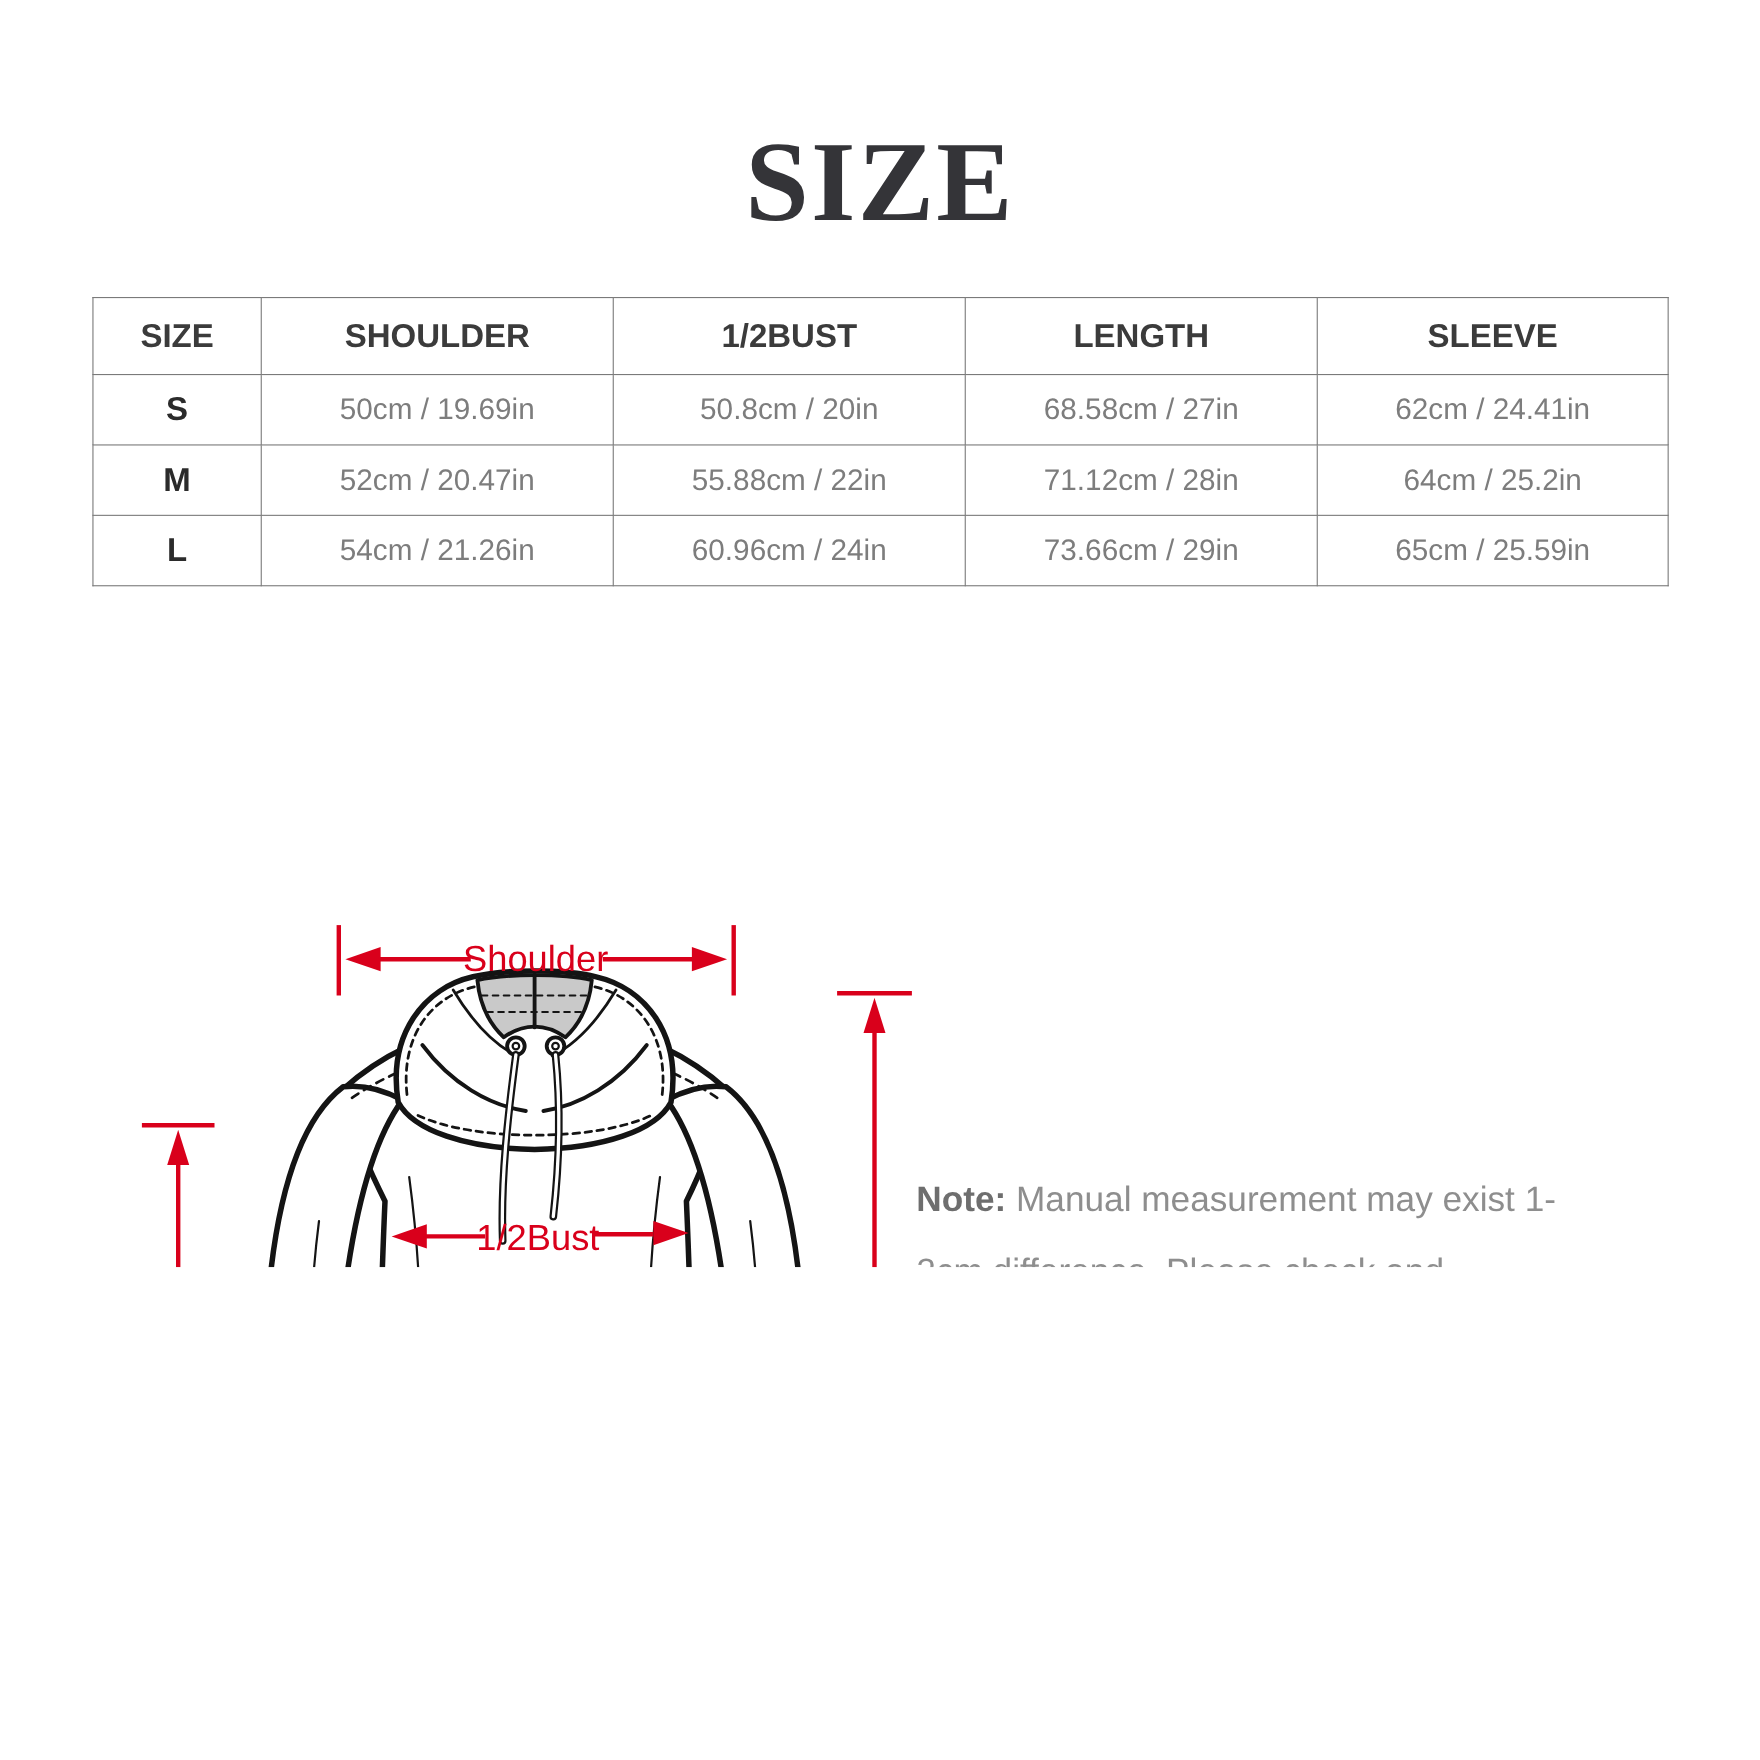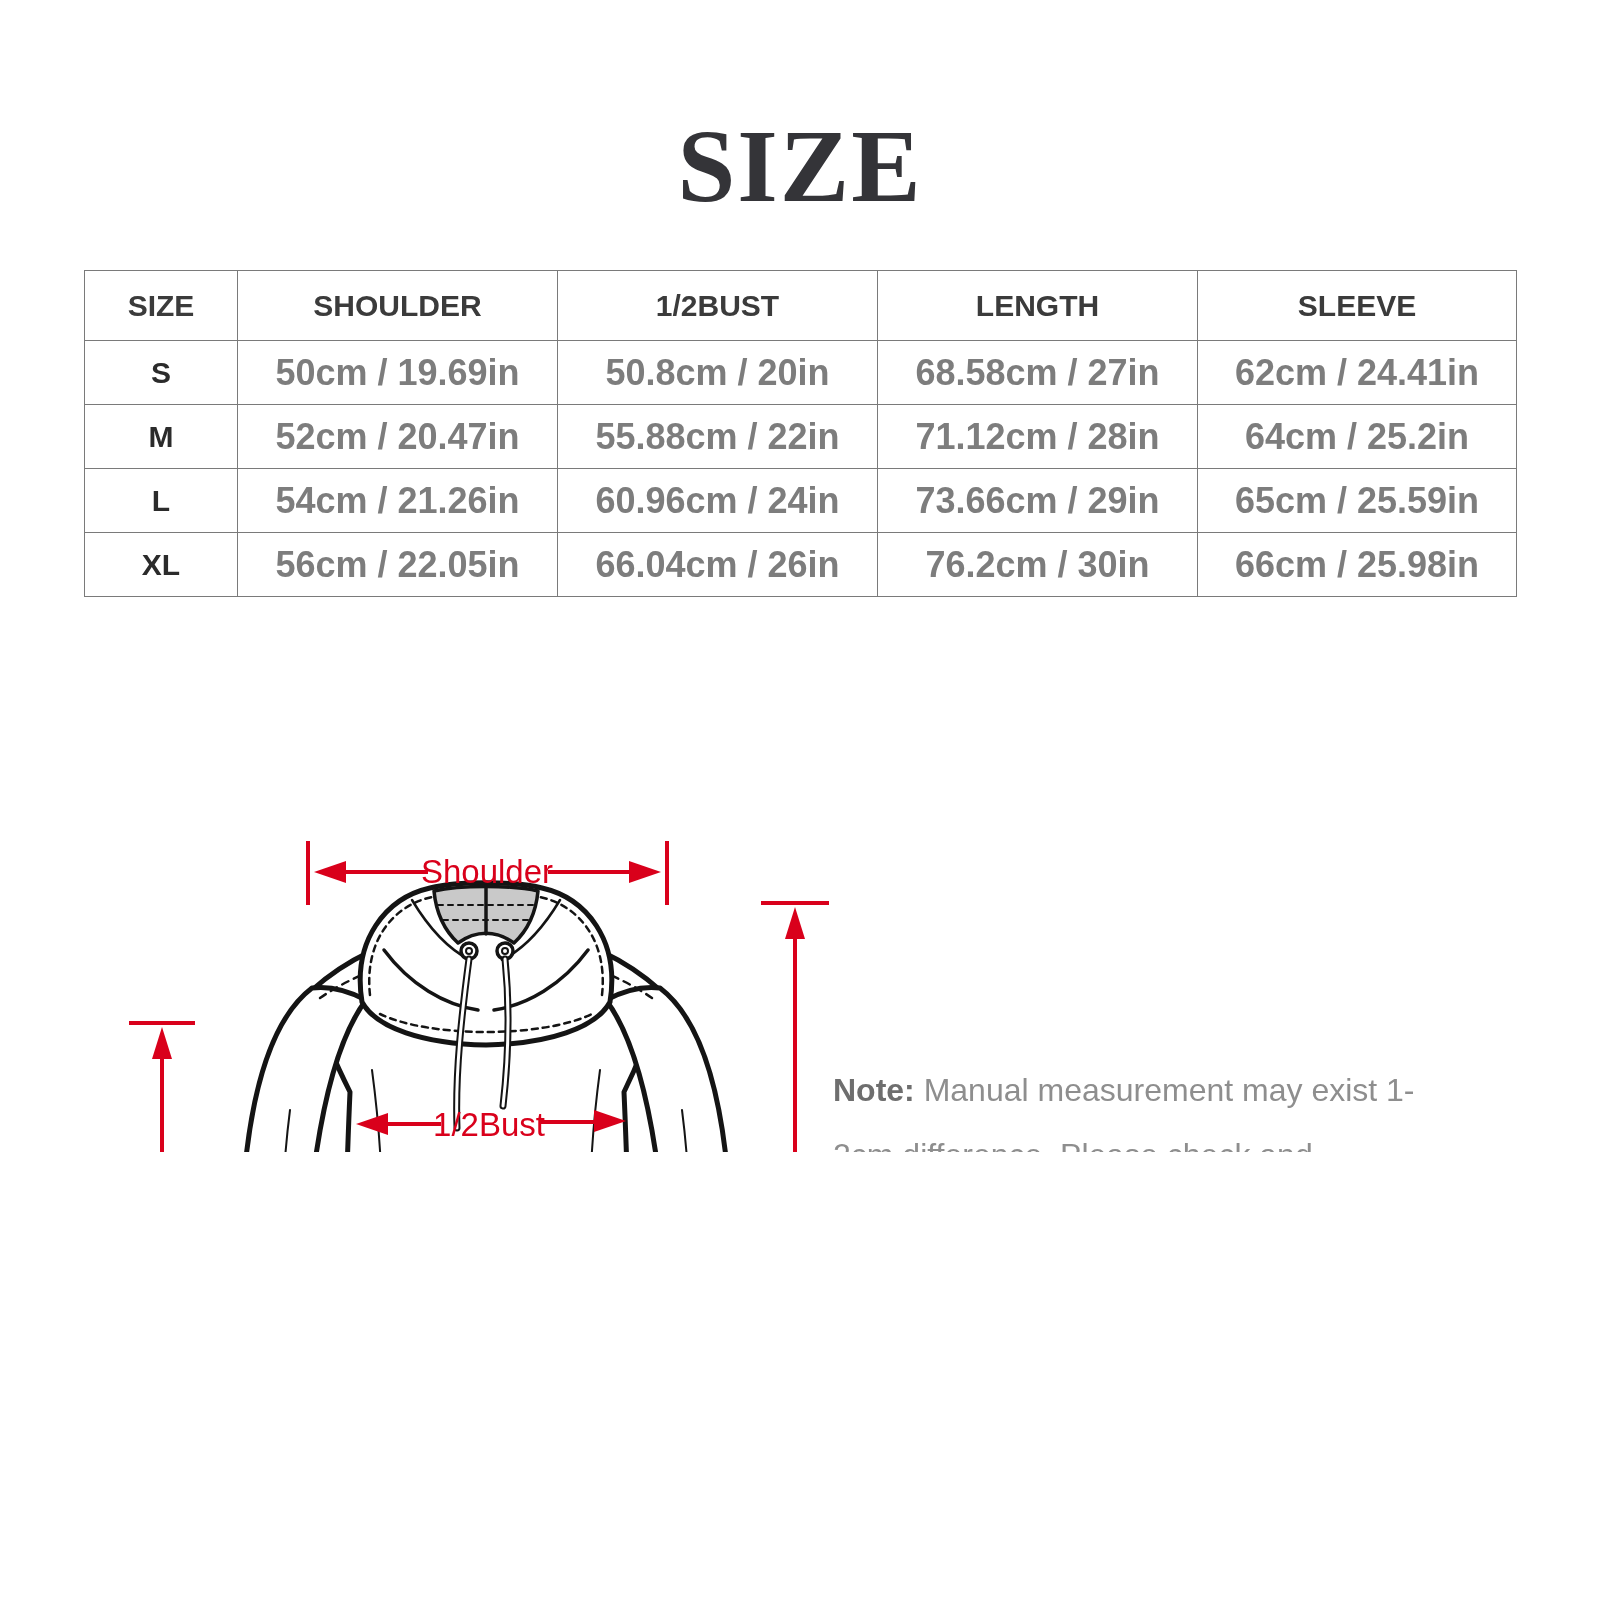--- a/index.html
+++ b/index.html
@@ -6,21 +6,21 @@
   .page{position:relative;width:1600px;height:1152px;background:#ffffff;overflow:hidden;
         font-family:"Liberation Sans", sans-serif;}
   .title{position:absolute;left:0;top:106px;width:100%;text-align:center;
          font-family:"Liberation Serif", serif;font-weight:bold;font-size:104px;
          color:#343438;letter-spacing:2px;}
   table.size-table{position:absolute;left:84px;top:270px;width:1432px;
          border-collapse:collapse;table-layout:fixed;background:#fff;}
   .size-table th,.size-table td{border:1px solid #7a7a7a;text-align:center;vertical-align:middle;
          padding:0;overflow:hidden;white-space:nowrap;}
   .size-table th{height:69px;font-size:30px;font-weight:bold;color:#3b3b3b;}
-  .size-table td{height:63px;font-size:36px;color:#7d7d7d;font-weight:bold;}
+  .size-table td{height:63px;font-size:27px;color:#7d7d7d;}
   .size-table td.size-cell{font-weight:bold;color:#2b2b2b;font-size:30px;}
   .note{position:absolute;left:833px;top:1058px;width:596px;
         font-size:32px;line-height:65px;color:#8e8e8e;}
   .note .note-label{font-weight:bold;color:#6e6e6e;}
   svg.diagram{position:absolute;left:0;top:820px;}
 </style>
 </head>
 <body>
 
 <div class="page">
@@ -56,27 +56,20 @@
       <td>55.88cm / 22in</td>
       <td>71.12cm / 28in</td>
       <td>64cm / 25.2in</td>
     </tr>
     <tr>
       <td class="size-cell">L</td>
       <td>54cm / 21.26in</td>
       <td>60.96cm / 24in</td>
       <td>73.66cm / 29in</td>
       <td>65cm / 25.59in</td>
-    </tr>
-    <tr>
-      <td class="size-cell">XL</td>
-      <td>56cm / 22.05in</td>
-      <td>66.04cm / 26in</td>
-      <td>76.2cm / 30in</td>
-      <td>66cm / 25.98in</td>
     </tr>
   </tbody>
     </table>
 
   <svg class="diagram" width="870" height="700" viewBox="0 820 870 700" xmlns="http://www.w3.org/2000/svg">
 
     <g fill="none" stroke="#141414" stroke-linecap="round" stroke-linejoin="round">
 
       <path fill="#ffffff" stroke-width="5" d="M 312,990 C 355,952 400,938 432,933 L 540,933 C 572,938 617,952 660,990
            C 648,1040 636,1068 624,1092 C 628,1180 631,1300 634,1414 L 340,1414

